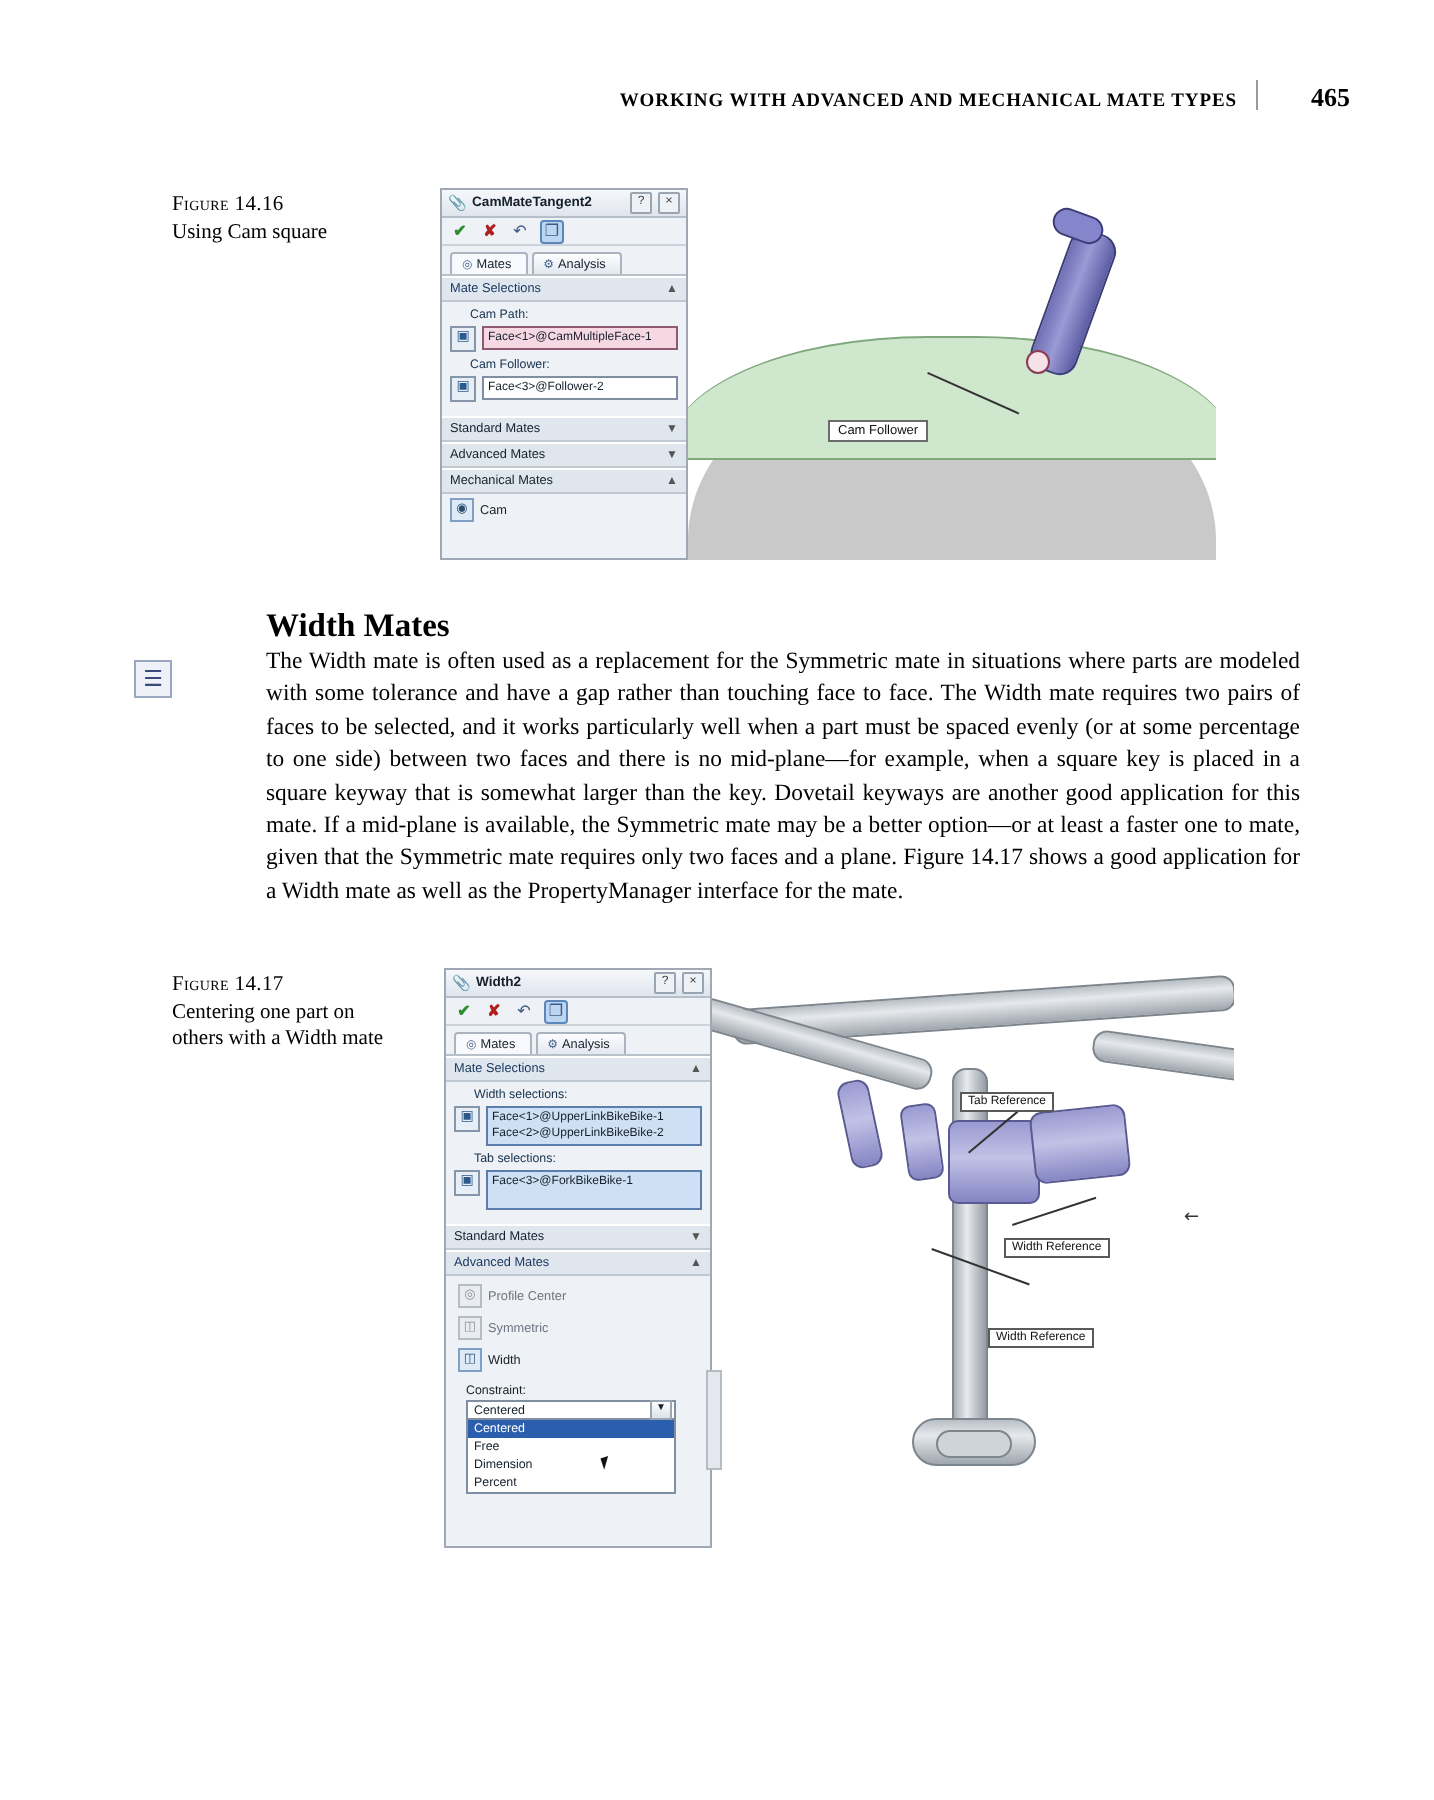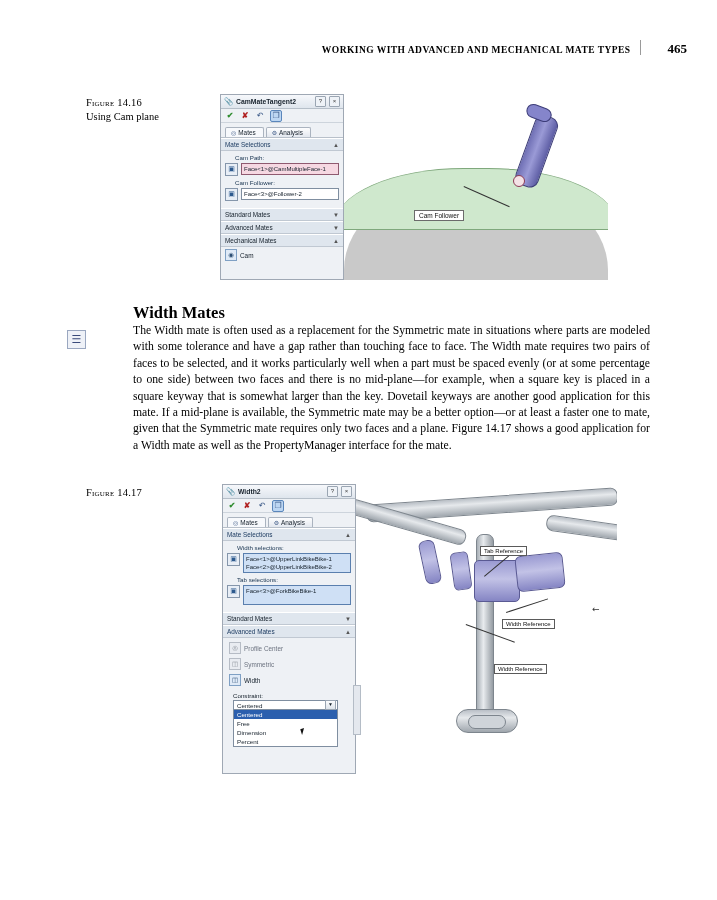--- a/index.html
+++ b/index.html
@@ -13,21 +13,21 @@
     position: relative;
     font-family: "Liberation Serif", serif;
     color: #000;
     overflow: hidden;
   }
 
   
   .running-head {
     position: absolute;
     top: 38px;
-    right: 30px;
+    right: 42px;
     display: flex;
     align-items: baseline;
     gap: 0;
   }
   .running-head .rh-text {
     font-family: "Liberation Serif", serif;
     font-size: 9.5px;
     letter-spacing: 0.45px;
     text-transform: uppercase;
     font-weight: bold;
@@ -483,21 +483,21 @@
 <body>
 
 <div class="running-head">
   <span class="rh-text">Working with Advanced and Mechanical Mate Types</span>
   <span class="rh-rule"></span>
   <span class="rh-page">465</span>
 </div>
 
 <div class="fig-caption" style="left:86px; top:96px;">
   <span class="fig-label">Figure 14.16</span>
-  <span class="fig-desc">Using Cam plane</span>
+  <span class="fig-desc">Using Cam square</span>
 </div>
 
 <div class="fig1">
 
   <div class="viewport">
     <div class="vp-gray"></div>
     <div class="vp-green"></div>
     <div class="cam-arm"></div>
     <div class="cam-arm-top"></div>
     <div class="cam-pivot"></div>
@@ -575,20 +575,21 @@
 
 <div class="margin-icon">
   <span class="glyph">☰</span>
 </div>
 
 <div class="section-title">Width Mates</div>
 <div class="body-text">The Width mate is often used as a replacement for the Symmetric mate in situations where parts are modeled with some tolerance and have a gap rather than touching face to face. The Width mate requires two pairs of faces to be selected, and it works particularly well when a part must be spaced evenly (or at some percentage to one side) between two faces and there is no mid-plane—for example, when a square key is placed in a square keyway that is somewhat larger than the key. Dovetail keyways are another good application for this mate. If a mid-plane is available, the Symmetric mate may be a better option—or at least a faster one to mate, given that the Symmetric mate requires only two faces and a plane. Figure 14.17 shows a good application for a Width mate as well as the PropertyManager interface for the mate.</div>
 
 <div class="fig-caption" style="left:86px; top:486px;">
   <span class="fig-label">Figure 14.17</span>
+  <span class="fig-desc">Centering one part on others with a Width mate</span>
 </div>
 
 <div class="fig2">
 
   <div class="viewport">
     <div class="vp2-bg">
 
       <div class="tube" style="left:10px; top:12px; width:250px; height:16px; transform:rotate(-4deg);"></div>
 
       <div class="tube" style="left:-10px; top:30px; width:120px; height:14px; transform:rotate(16deg);"></div>

